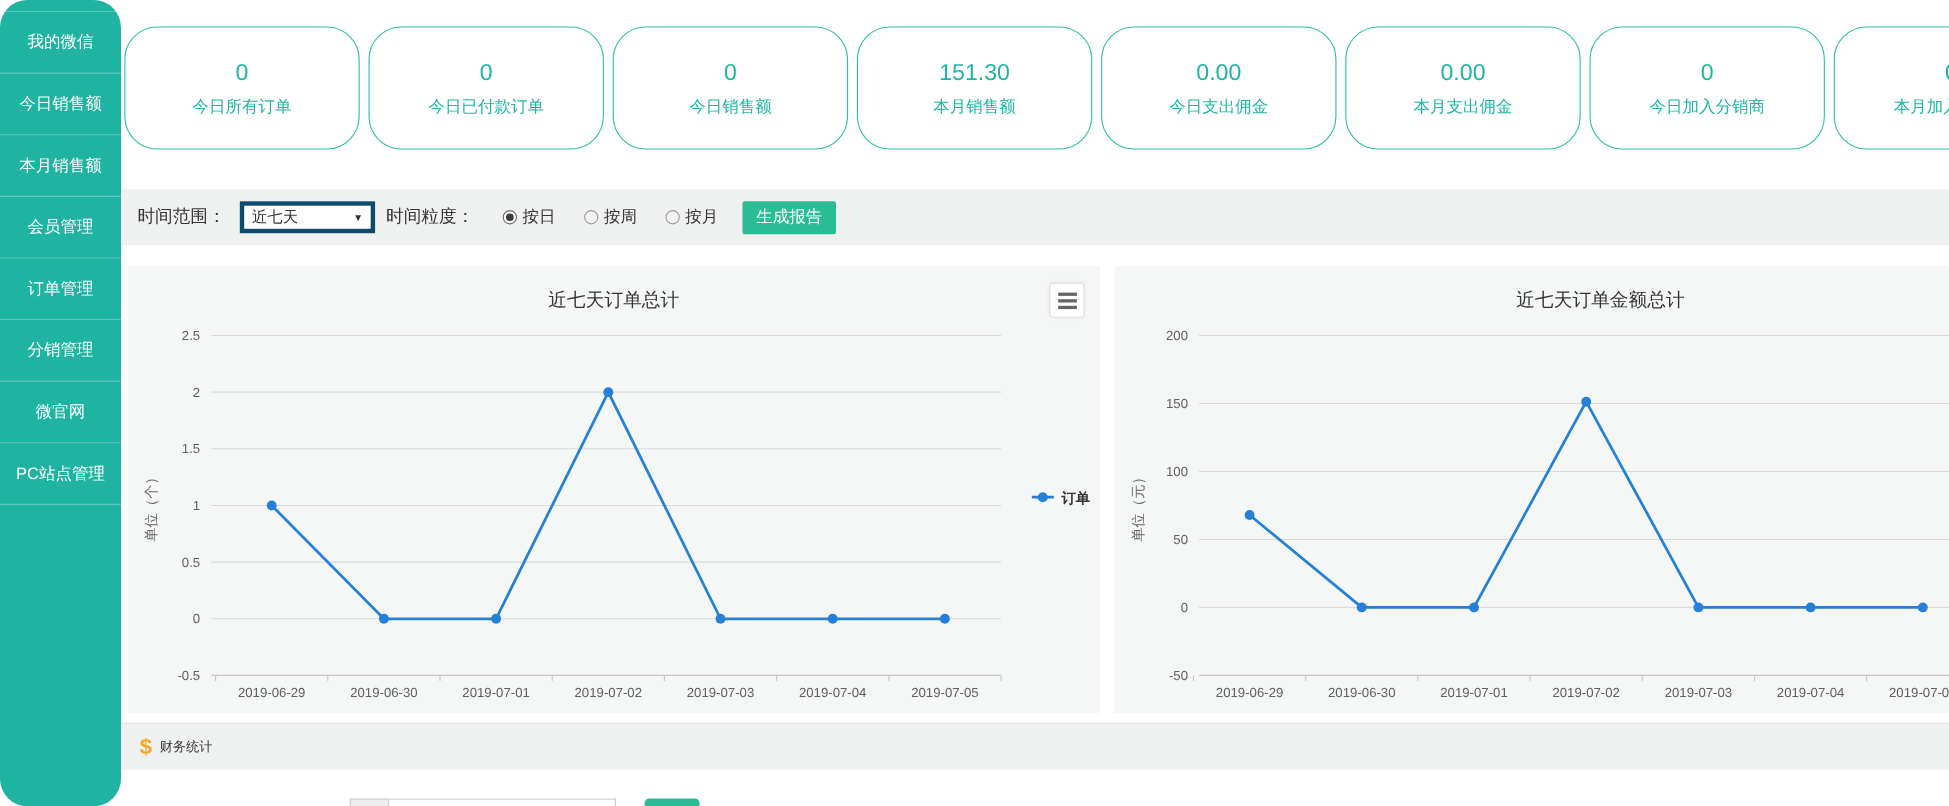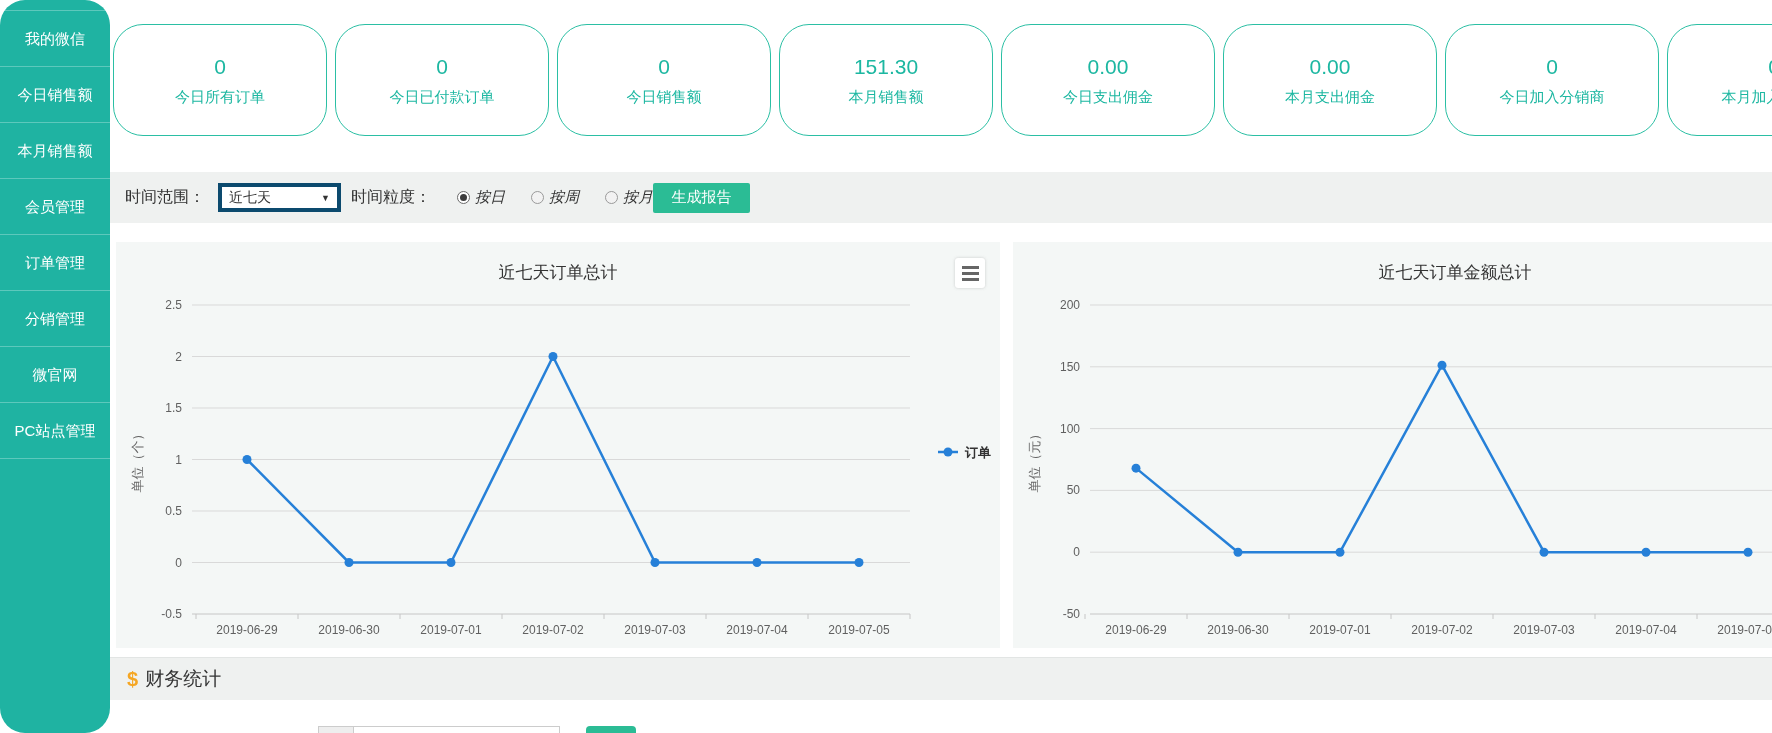--- a/index.html
+++ b/index.html
@@ -49,21 +49,21 @@
     width:13px;height:13px;border-radius:50%;border:1px solid #9a9a9a;
     background:#f2f2f2;display:inline-block;position:relative;box-sizing:border-box;
   }
   .radio.sel{background:#fff;border-color:#6b6b6b;}
   .radio.sel::after{
     content:'';position:absolute;left:2px;top:2px;right:2px;bottom:2px;
     border-radius:50%;background:#3c3c3c;
   }
   .radio-opt .rlab{margin-left:5px;font-size:15px;color:#333;}
   .gen-btn{
-    width:97px;height:30px;border:none;border-radius:2px;
+    margin-left:22px;width:85px;height:30px;border:none;border-radius:2px;
     background:#2bbc95;color:#ffffff;font-size:15px;cursor:pointer;
     font-family:Liberation Sans, sans-serif;
   }
   
   .panel{
     position:absolute;top:242px;width:884px;height:406px;background:#f4f7f6;
   }
   .panel.p-left{left:116px;}
   .panel.p-right{left:1013px;}
   .chart-menu{
@@ -79,21 +79,21 @@
   svg .ctitle{font-size:17px;fill:#333333;}
   svg .ylab{font-size:13px;fill:#666666;}
   svg .legend{font-size:13px;fill:#333333;font-weight:bold;}
   
   .finance-band{
     position:absolute;left:110px;top:657px;width:1662px;height:43px;
     background:#eff1f0;border-top:1px solid #e2e5e4;box-sizing:border-box;
     display:flex;align-items:center;padding-left:17px;
   }
   .dollar{color:#f5a623;font-size:20px;font-weight:bold;margin-right:7px;}
-  .fin-title{color:#333;font-size:19px;font-family:Liberation Mono, monospace;}
+  .fin-title{color:#333;font-size:12px;font-family:Liberation Mono, monospace;}
   .bottom-row{position:absolute;left:318px;top:726px;display:flex;align-items:flex-start;}
   .addon{
     width:36px;height:34px;box-sizing:border-box;background:#eeeeee;
     border:1px solid #cccccc;display:inline-block;
   }
   .fin-input{
     width:206px;height:34px;box-sizing:border-box;border:1px solid #cccccc;
     border-left:none;background:#ffffff;outline:none;padding:0 6px;
   }
   .fin-btn{
@@ -152,21 +152,21 @@
     </div>
   </div>
 
 <div class="filter-bar">
   <span>时间范围：</span>
   <div class="fake-select">
     <span>近七天</span>
     <span class="arr">▼</span>
   </div>
   <span class="gran-label">时间粒度：</span>
-  <span id="radio-group" style="display:flex;align-items:center;font-style:italic;">
+  <span id="radio-group" style="display:flex;align-items:center;">
       <span class="radio-opt">
         <span class="radio sel"></span>
         <span class="rlab">按日</span>
       </span>
       <span class="radio-opt">
         <span class="radio"></span>
         <span class="rlab">按周</span>
       </span>
       <span class="radio-opt">
         <span class="radio"></span>

